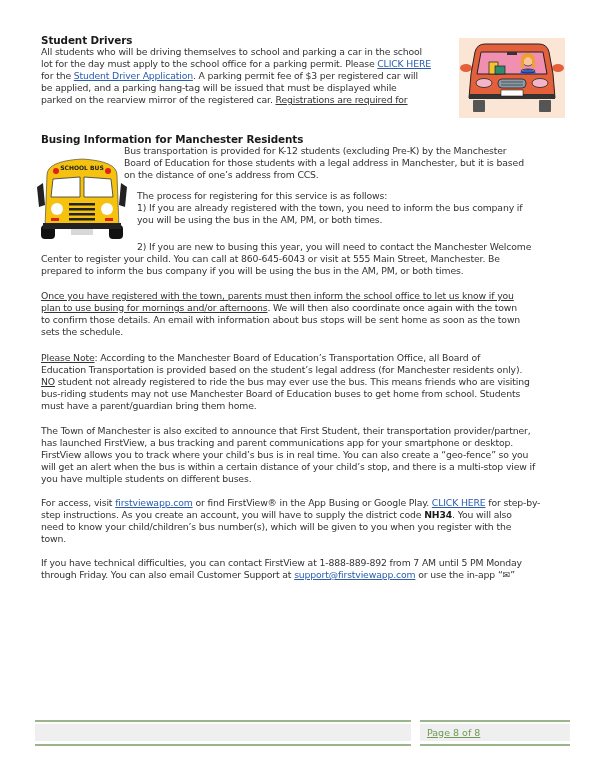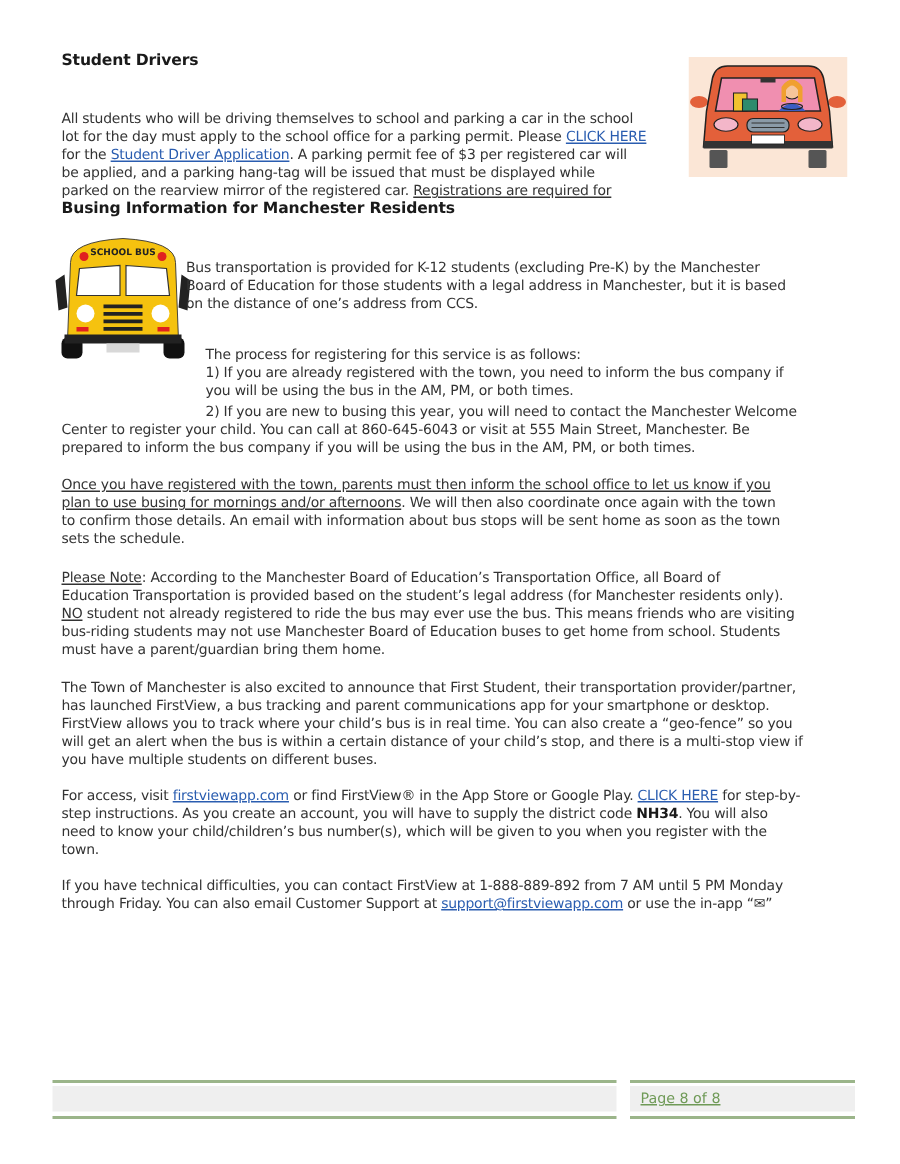--- a/index.html
+++ b/index.html
@@ -1,21 +1,21 @@
 <!DOCTYPE html>
 <html><head>
 <meta charset="utf-8">
 <style>
   html, body { margin: 0; padding: 0; background: #ffffff; }
   body { width: 600px; height: 776px; position: relative; overflow: hidden;
          font-family: "DejaVu Sans", sans-serif; color: #333333; }
   .page { position: absolute; left: 0; top: 0; width: 600px; height: 748px; }
   .text { font-size: 9.3px; line-height: 12px; letter-spacing: -0.15px; }
   .h { position: absolute; font-weight: bold; font-size: 10.4px; color: #1a1a1a; letter-spacing: -0.1px; }
-  .blk { position: absolute; margin-top: 28px; }
+  .blk { position: absolute; }
   .ln { white-space: nowrap; display: block; height: 12px; }
   a, .link { color: #2a5db0; text-decoration: underline; }
   .u { text-decoration: underline; }
   .b { font-weight: bold; color: #1a1a1a; }
   .img { position: absolute; }
   .footer-line { position: absolute; height: 2px; background: #9bb58a; }
   .footer-band { position: absolute; background: #efefef; }
   .footer-text { position: absolute; font-size: 9.5px; color: #6f9a57; white-space: nowrap; }
 </style>
 </head>
@@ -104,21 +104,21 @@
       <rect x="38" y="72" width="22" height="6" fill="#d8d8d8"></rect>
     </svg>
   </div>
 
   <div class="blk text" style="left:124px; top:145px;">
     <span class="ln">Bus transportation is provided for K-12 students (excluding Pre-K) by the Manchester</span>
     <span class="ln">Board of Education for those students with a legal address in Manchester, but it is based</span>
     <span class="ln">on the distance of one’s address from CCS.</span>
   </div>
 
-  <div class="blk text" style="left:137px; top:203px;">
+  <div class="blk text" style="left:137px; top:190px;">
     <span class="ln">The process for registering for this service is as follows:</span>
     <span class="ln">1) If you are already registered with the town, you need to inform the bus company if</span>
     <span class="ln">you will be using the bus in the AM, PM, or both times.</span>
   </div>
 
   <div class="blk text" style="left:41px; top:241px; width:540px;">
     <span class="ln" style="padding-left:96px;">2) If you are new to busing this year, you will need to contact the Manchester Welcome</span>
     <span class="ln">Center to register your child. You can call at 860-645-6043 or visit at 555 Main Street, Manchester. Be</span>
     <span class="ln">prepared to inform the bus company if you will be using the bus in the AM, PM, or both times.</span>
   </div>
@@ -140,21 +140,21 @@
 
   <div class="blk text" style="left:41px; top:425px;">
     <span class="ln">The Town of Manchester is also excited to announce that First Student, their transportation provider/partner,</span>
     <span class="ln">has launched FirstView, a bus tracking and parent communications app for your smartphone or desktop.</span>
     <span class="ln">FirstView allows you to track where your child’s bus is in real time. You can also create a “geo-fence” so you</span>
     <span class="ln">will get an alert when the bus is within a certain distance of your child’s stop, and there is a multi-stop view if</span>
     <span class="ln">you have multiple students on different buses.</span>
   </div>
 
   <div class="blk text" style="left:41px; top:497px;">
-    <span class="ln"><span>For access, visit </span><a class="link">firstviewapp.com</a><span> or find FirstView® in the App Store or Google Play. </span><a class="link">CLICK HERE</a><span> for step-by-</span></span>
+    <span class="ln"><span>For access, visit </span><a class="link">firstviewapp.com</a><span> or find FirstView® in the App Busing or Google Play. </span><a class="link">CLICK HERE</a><span> for step-by-</span></span>
     <span class="ln"><span>step instructions. As you create an account, you will have to supply the district code </span><span class="b">NH34</span><span>. You will also</span></span>
     <span class="ln">need to know your child/children’s bus number(s), which will be given to you when you register with the</span>
     <span class="ln">town.</span>
   </div>
 
   <div class="blk text" style="left:41px; top:557px;">
     <span class="ln">If you have technical difficulties, you can contact FirstView at 1-888-889-892 from 7 AM until 5 PM Monday</span>
     <span class="ln"><span>through Friday. You can also email Customer Support at </span><a class="link">support@firstviewapp.com</a><span> or use the in-app “✉”</span></span>
   </div>
 

